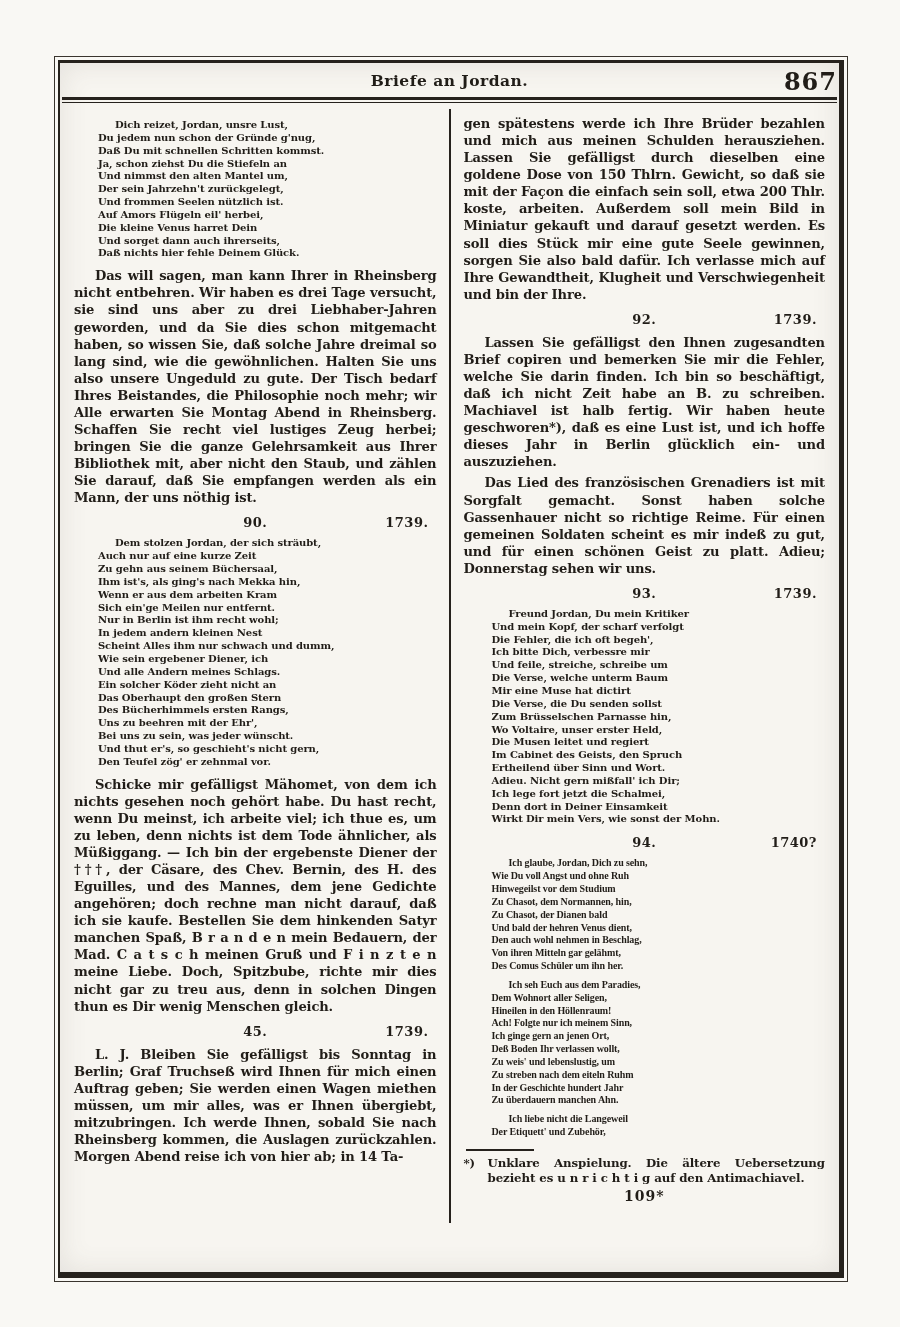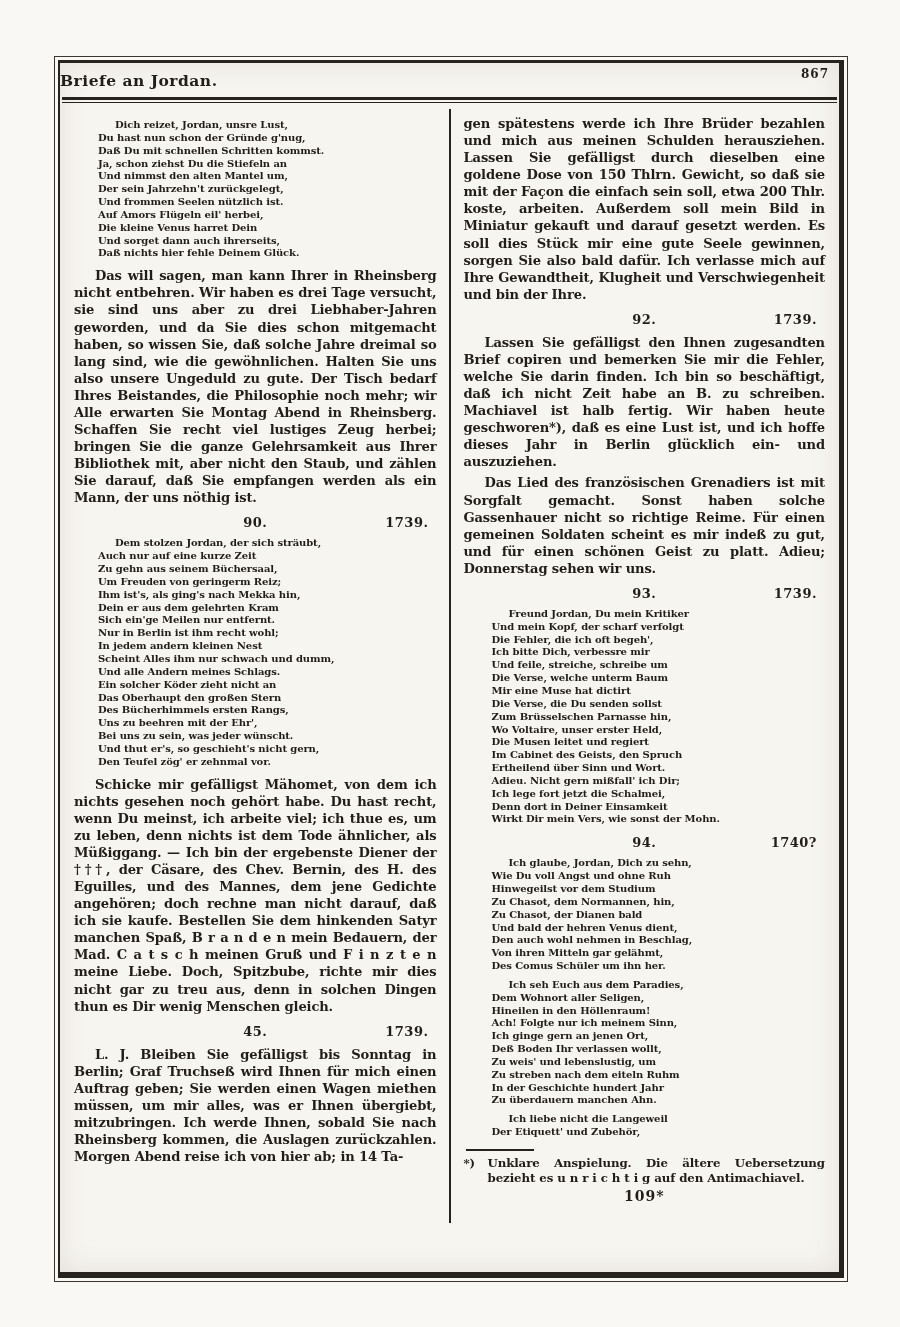--- a/index.html
+++ b/index.html
@@ -12,41 +12,41 @@
     position:absolute; left:58px; top:60px; width:786px; min-height:1218px;
     border-top:3px solid #26221d; border-bottom:6px solid #26221d;
     border-left:2px solid #26221d; border-right:5px solid #26221d;
     outline:1px solid #3a352e; outline-offset:3px;
     background:#f7f5f0;
     box-shadow: inset 0 0 28px rgba(90,82,70,.12);
     padding:0;
   }
 
   .page-header { position:relative; height:34px; padding:7px 14px 0 14px; }
-  .running-title { position:absolute; left:0; right:0; top:8px; text-align:left;
+  .running-title { position:absolute; left:0; right:0; top:8px; text-align:center;
                    font-weight:bold; font-size:15.5px; letter-spacing:.5px; }
-  .page-number { position:absolute; right:10px; top:4px; font-weight:bold; font-size:12px; letter-spacing:1px; }
+  .page-number { position:absolute; right:2px; top:4px; font-weight:bold; font-size:24px; letter-spacing:1px; }
 
   .header-rule { height:6px; border-top:3px solid #26221d; border-bottom:1px solid #26221d; margin:0 2px; }
 
   .columns { display:flex; align-items:stretch; padding:6px 0 10px 0; min-height:1130px; }
   .column { width:50%; padding:6px 12px 8px 14px; }
   .column.right { padding:6px 14px 8px 13px; }
   .column-divider { width:2px; background:#26221d; flex:0 0 2px; }
 
   .prose { font-size:13.1px; line-height:1.305; font-weight:bold; text-align:justify;
            text-indent:1.6em; letter-spacing:-.15px; margin-bottom:4px; }
   .prose.no-indent { text-indent:0; }
 
   .poem { font-size:10px; line-height:1.285; font-weight:bold; letter-spacing:-.1px;
           margin:4px 0 7px 2.4em; }
   .column.right .poem { margin-left:2.8em; }
   .poem .verse-line:first-child { margin-left:1.7em; }
   .poem.stanza { margin-bottom:2px; }
-  .stanza-group .poem { margin-top:4px; margin-bottom:6px; }
+  .stanza-group .poem { margin-top:4px; margin-bottom:6px;font-family:Liberation Serif, serif; }
 
   .letter-heading { position:relative; text-align:center; font-weight:bold; font-size:13px;
                     margin:9px 0 7px 0; letter-spacing:.5px; }
   .letter-year { position:absolute; right:8px; top:0; }
 
   .footnote-rule { width:68px; border-top:2px solid #26221d; margin:10px 0 5px 2px; }
   .footnote { position:relative; font-size:11.8px; font-weight:bold; line-height:1.3;
               padding-left:24px; letter-spacing:-.1px; text-align:justify; }
   .footnote-marker { position:absolute; left:0; top:0; }
   .signature-mark { text-align:center; font-weight:bold; font-size:14px; margin-top:1px; letter-spacing:1px; }
@@ -61,48 +61,48 @@
       <span class="running-title">Briefe an Jordan.</span>
       <span class="page-number">867</span>
     </header>
     <div class="header-rule"></div>
 
     <div class="columns">
 
       <div class="column left">
         <div class="poem">
             <div class="verse-line">Dich reizet, Jordan, unsre Lust,</div>
-            <div class="verse-line">Du hast nun schon der Gründe g'nug,</div>
+            <div class="verse-line">Du jedem nun schon der Gründe g'nug,</div>
             <div class="verse-line">Daß Du mit schnellen Schritten kommst.</div>
             <div class="verse-line">Ja, schon ziehst Du die Stiefeln an</div>
             <div class="verse-line">Und nimmst den alten Mantel um,</div>
             <div class="verse-line">Der sein Jahrzehn't zurückgelegt,</div>
             <div class="verse-line">Und frommen Seelen nützlich ist.</div>
             <div class="verse-line">Auf Amors Flügeln eil' herbei,</div>
             <div class="verse-line">Die kleine Venus harret Dein</div>
             <div class="verse-line">Und sorget dann auch ihrerseits,</div>
             <div class="verse-line">Daß nichts hier fehle Deinem Glück.</div>
           </div>
         <p class="prose">Das will sagen, man kann Ihrer in Rheinsberg nicht entbehren. Wir haben es drei Tage versucht, sie sind uns aber zu drei Liebhaber-Jahren geworden, und da Sie dies schon mitgemacht haben, so wissen Sie, daß solche Jahre dreimal so lang sind, wie die gewöhnlichen. Halten Sie uns also unsere Ungeduld zu gute. Der Tisch bedarf Ihres Beistandes, die Philosophie noch mehr; wir Alle erwarten Sie Montag Abend in Rheinsberg. Schaffen Sie recht viel lustiges Zeug herbei; bringen Sie die ganze Gelehrsamkeit aus Ihrer Bibliothek mit, aber nicht den Staub, und zählen Sie darauf, daß Sie empfangen werden als ein Mann, der uns nöthig ist.</p>
 
         <div class="letter-heading">
           <span class="letter-number">90.</span>
           <span class="letter-year">1739.</span>
         </div>
         <div class="poem">
             <div class="verse-line">Dem stolzen Jordan, der sich sträubt,</div>
             <div class="verse-line">Auch nur auf eine kurze Zeit</div>
             <div class="verse-line">Zu gehn aus seinem Büchersaal,</div>
-            <div class="verse-line">Um Freuden von geringerm Reiz;</div>
             <div class="verse-line">Ihm ist's, als ging's nach Mekka hin,</div>
-            <div class="verse-line">Dein er aus dem gelehrten Kram</div>
+            <div class="verse-line">Wenn er aus dem arbeiten Kram</div>
             <div class="verse-line">Sich ein'ge Meilen nur entfernt.</div>
             <div class="verse-line">Nur in Berlin ist ihm recht wohl;</div>
             <div class="verse-line">In jedem andern kleinen Nest</div>
             <div class="verse-line">Scheint Alles ihm nur schwach und dumm,</div>
+            <div class="verse-line">Wie sein ergebener Diener, ich</div>
             <div class="verse-line">Und alle Andern meines Schlags.</div>
             <div class="verse-line">Ein solcher Köder zieht nicht an</div>
             <div class="verse-line">Das Oberhaupt den großen Stern</div>
             <div class="verse-line">Des Bücherhimmels ersten Rangs,</div>
             <div class="verse-line">Uns zu beehren mit der Ehr',</div>
             <div class="verse-line">Bei uns zu sein, was jeder wünscht.</div>
             <div class="verse-line">Und thut er's, so geschieht's nicht gern,</div>
             <div class="verse-line">Den Teufel zög' er zehnmal vor.</div>
           </div>
         <p class="prose">Schicke mir gefälligst Mähomet, von dem ich nichts gesehen noch gehört habe. Du hast recht, wenn Du meinst, ich arbeite viel; ich thue es, um zu leben, denn nichts ist dem Tode ähnlicher, als Müßiggang. — Ich bin der ergebenste Diener der †††, der Cäsare, des Chev. Bernin, des H. des Eguilles, und des Mannes, dem jene Gedichte angehören; doch rechne man nicht darauf, daß ich sie kaufe. Bestellen Sie dem hinkenden Satyr manchen Spaß, B r a n d e n mein Bedauern, der Mad. C a t s c h meinen Gruß und F i n z t e n meine Liebe. Doch, Spitzbube, richte mir dies nicht gar zu treu aus, denn in solchen Dingen thun es Dir wenig Menschen gleich.</p>

